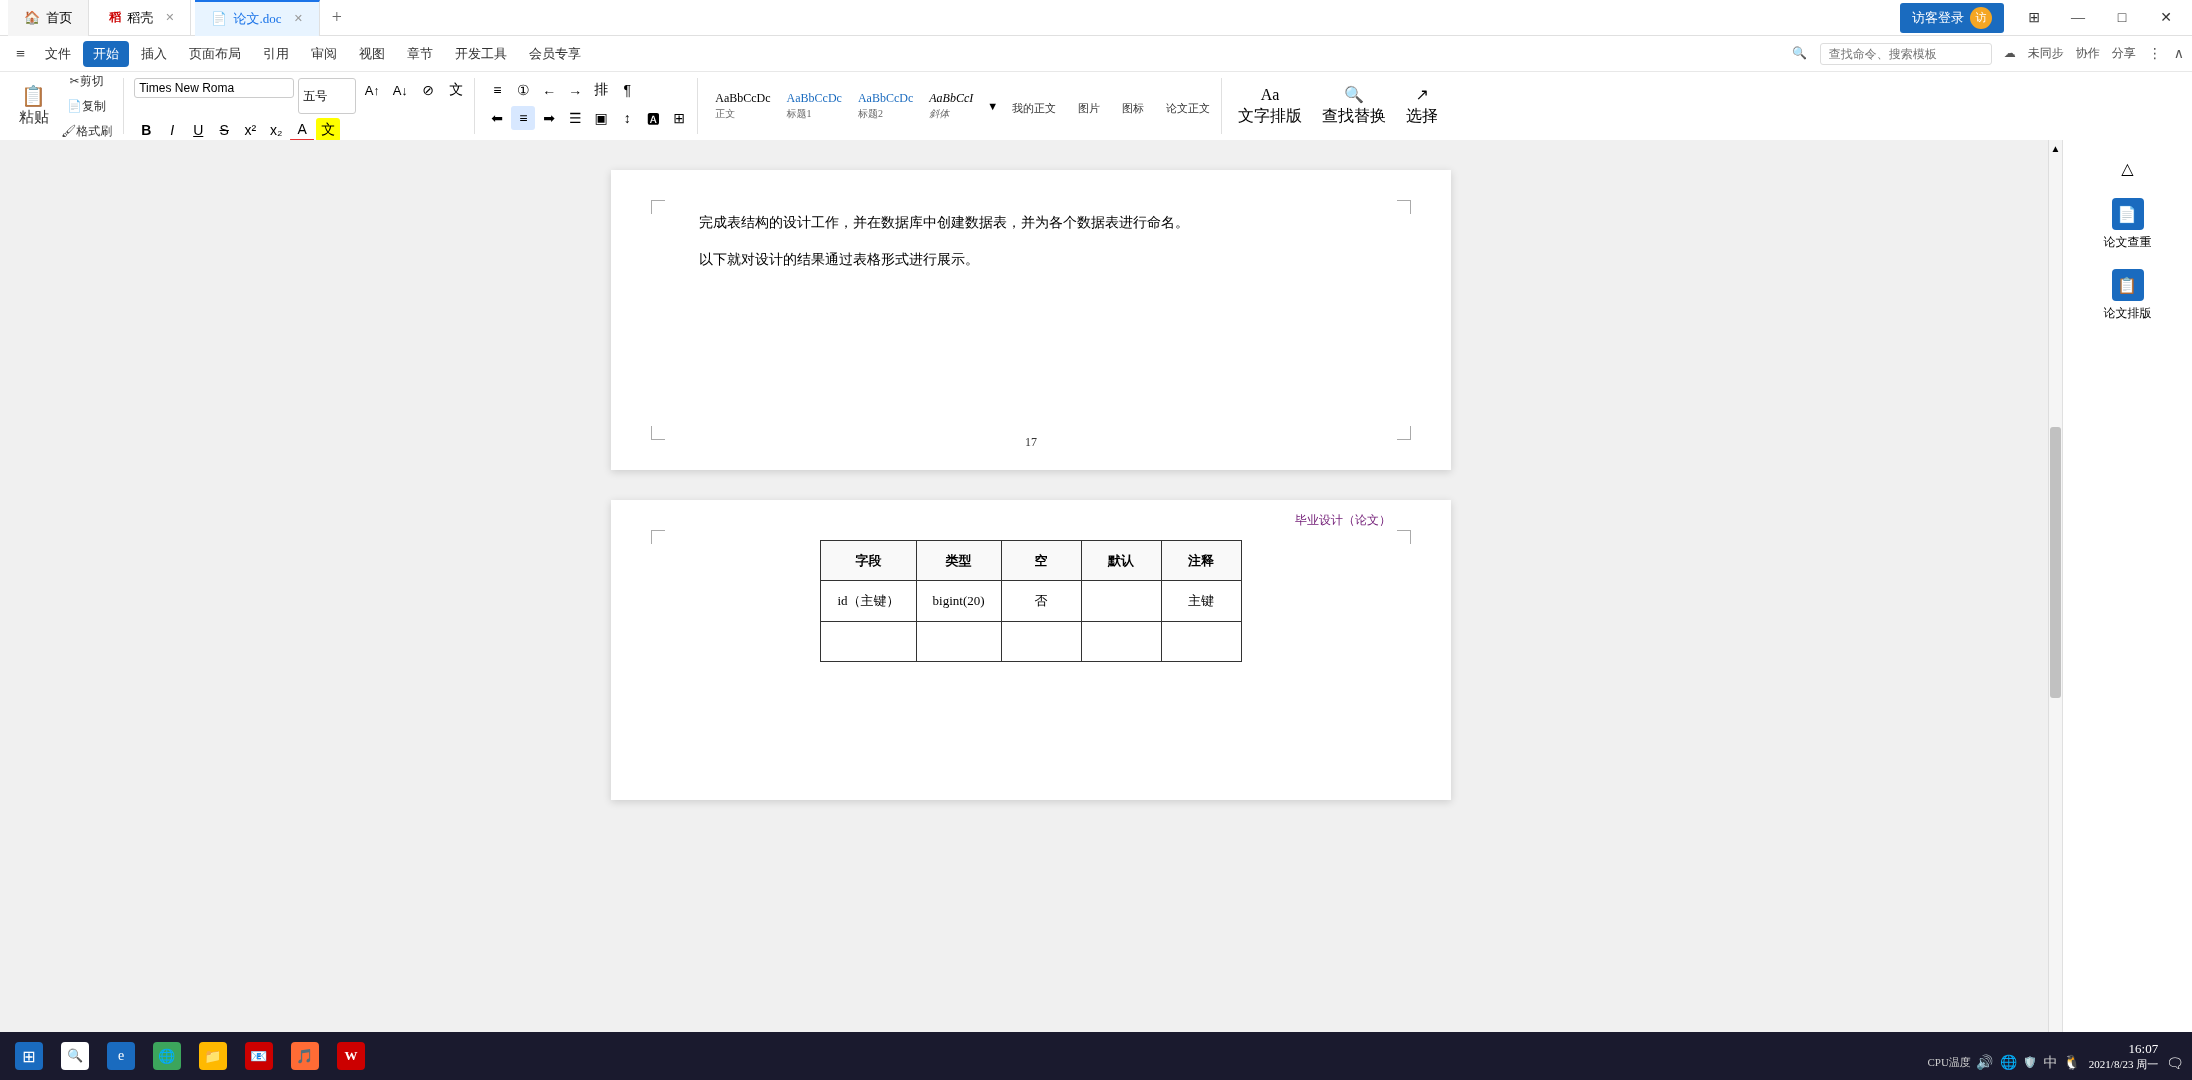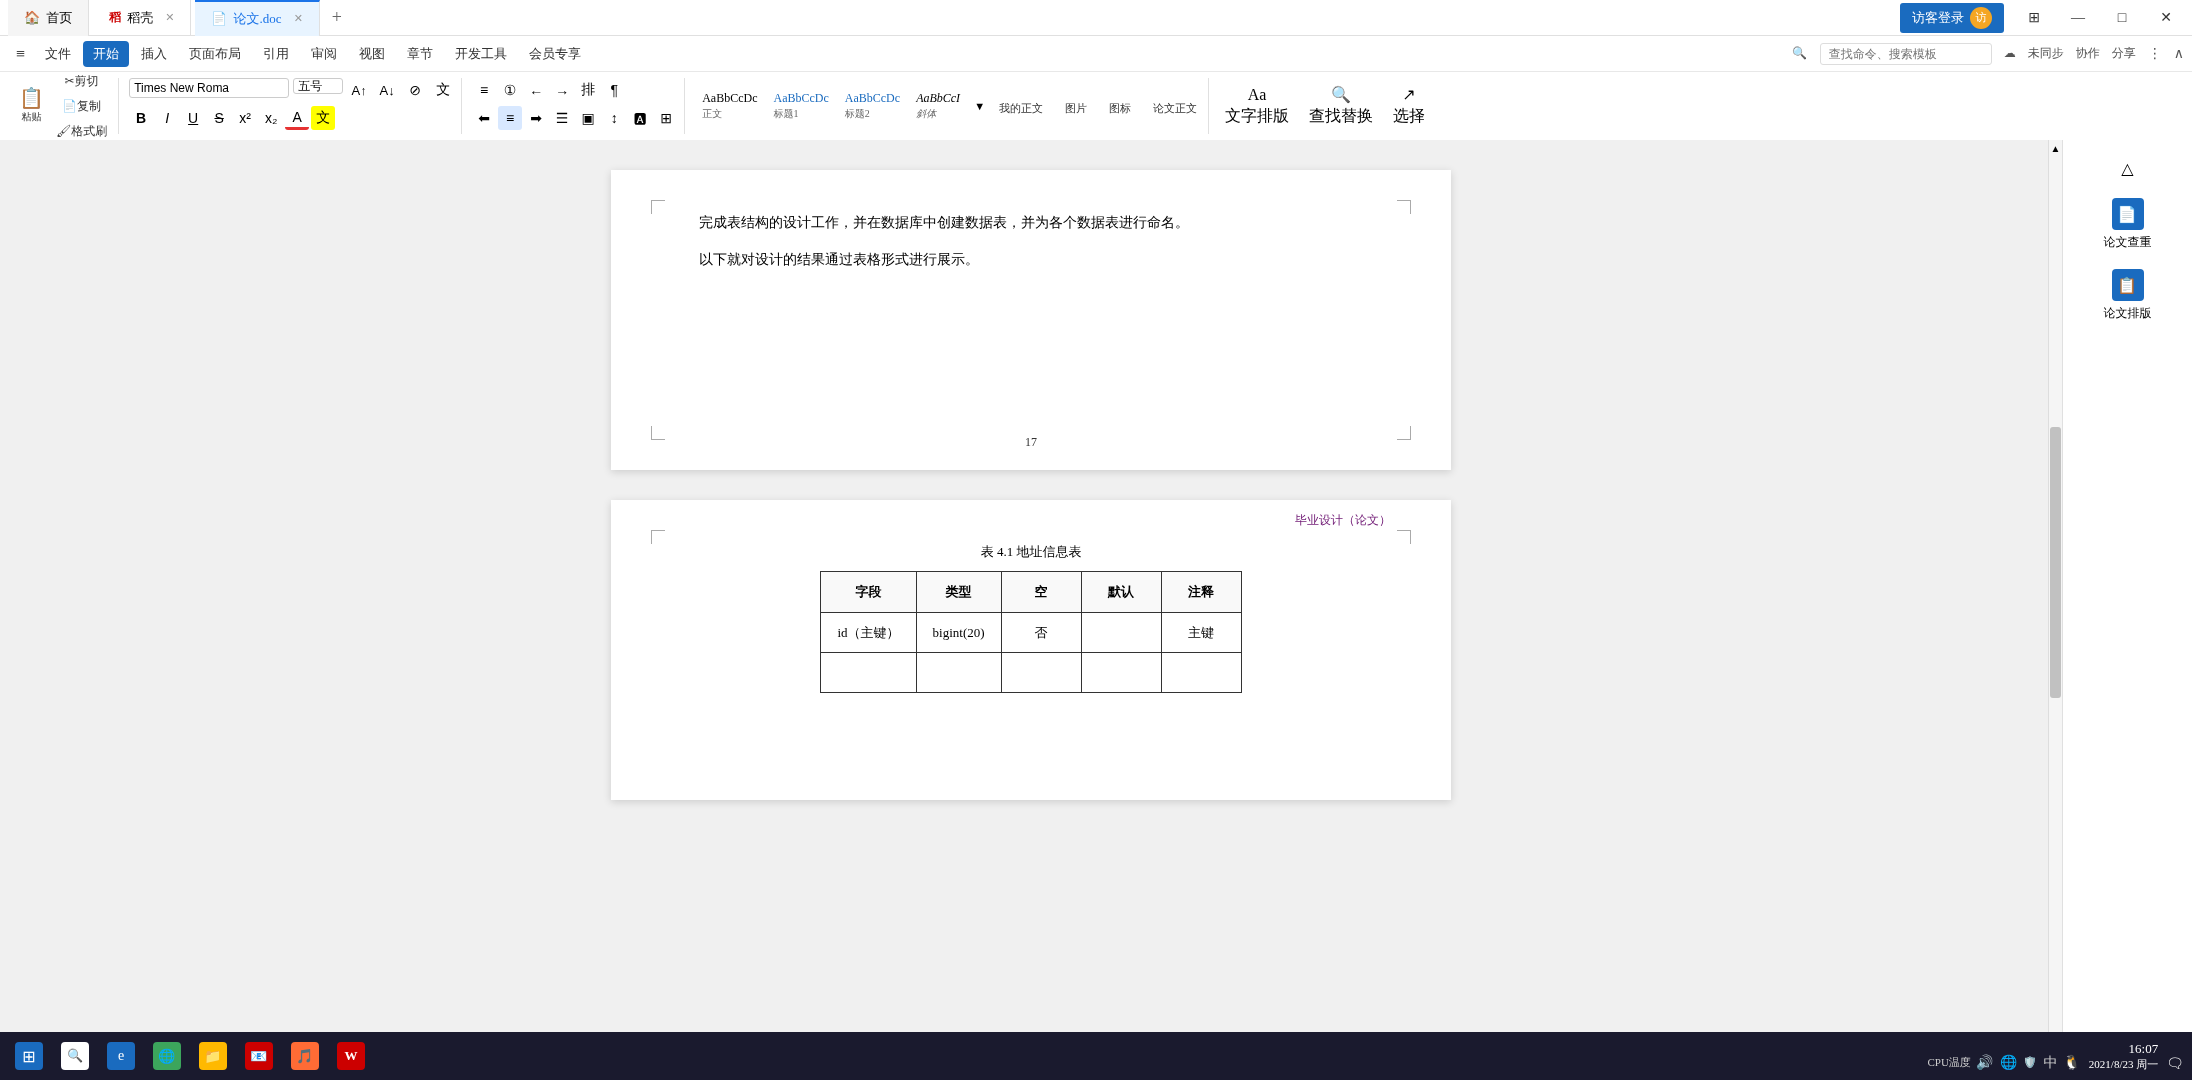--- a/index.html
+++ b/index.html
@@ -20,21 +20,21 @@
     .avatar-circle { width: 22px; height: 22px; border-radius: 50%; background: #f5a623; display: inline-flex; align-items: center; justify-content: center; font-size: 11px; color: #fff; }
     .ribbon-menu { display: flex; align-items: center; height: 36px; padding: 0 8px; gap: 2px; border-bottom: 1px solid #e8e8e8; }
     .menu-item { padding: 4px 10px; font-size: 13px; cursor: pointer; color: #333; border-radius: 3px; }
     .menu-item.active { background: #1a6bbf; color: #fff; border-radius: 4px; }
     .hamburger { padding: 4px 8px; font-size: 16px; cursor: pointer; }
     .ribbon-toolbar { display: flex; align-items: center; height: 68px; padding: 4px 8px; gap: 4px; }
     .toolbar-group { display: flex; align-items: center; gap: 2px; padding: 0 6px; border-right: 1px solid #e0e0e0; height: 56px; }
     .toolbar-group:last-child { border-right: none; }
     .toolbar-btn { display: flex; flex-direction: column; align-items: center; justify-content: center; padding: 3px 5px; cursor: pointer; border-radius: 3px; font-size: 11px; color: #333; min-width: 32px; }
     .toolbar-btn .icon { font-size: 20px; line-height: 1; }
-    .toolbar-btn .label { font-size: 10px; margin-top: 2px; white-space: nowrap; }
+    .toolbar-btn .label { font-size: 15px; margin-top: 2px; white-space: nowrap; }
     .fmt-btn { width: 24px; height: 24px; display: flex; align-items: center; justify-content: center; font-size: 14px; cursor: pointer; border-radius: 3px; border: none; background: transparent; }
     .fmt-btn.bold { font-weight: bold; }
     .fmt-btn.italic { font-style: italic; }
     .fmt-btn.underline { text-decoration: underline; }
     .style-item { padding: 2px 6px; border: 1px solid transparent; border-radius: 3px; font-size: 11px; cursor: pointer; white-space: nowrap; }
 
     
     .ribbon-right { margin-left: auto; display: flex; align-items: center; gap: 8px; padding-right: 8px; }
     .ribbon-right-btn { display: flex; flex-direction: column; align-items: center; font-size: 16px; cursor: pointer; padding: 3px 6px; gap: 2px; }
 
@@ -156,21 +156,21 @@
         <div class="toolbar-btn" style="flex-direction:row;font-size:12px;">
           <span>🖌</span>
           <span>格式刷</span>
         </div>
       </div>
     </div>
 
     <div class="toolbar-group" style="flex-direction:column;align-items:flex-start;gap:4px;min-width:280px;">
       <div style="display:flex;align-items:flex-start;gap:4px;">
         <input type="text" value="Times New Roma" style="border: 1px solid rgb(204, 204, 204); border-radius: 3px; padding: 2px 4px; font-size: 12px; width: 160px;">
-        <input type="text" value="五号" style="border: 1px solid rgb(204, 204, 204); border-radius: 3px; padding: 0 4px; font-size: 12px; width: 50px;">
+        <input type="text" value="五号" style="border: 1px solid rgb(204, 204, 204); border-radius: 3px; padding: 10px 4px; font-size: 12px; width: 58px;">
         <button class="fmt-btn" style="font-size:13px;">A↑</button>
         <button class="fmt-btn" style="font-size:13px;">A↓</button>
         <button class="fmt-btn">⊘</button>
         <button class="fmt-btn">文</button>
       </div>
       <div style="display:flex;align-items:center;gap:2px;">
         <button class="fmt-btn bold">B</button>
         <button class="fmt-btn italic">I</button>
         <button class="fmt-btn underline">U</button>
         <button class="fmt-btn" style="text-decoration:line-through;">S</button>
@@ -253,21 +253,20 @@
         </div>
         <div class="page-number">17</div>
       </div>
 
       <div class="doc-page">
         <div class="page-corner tl"></div>
         <div class="page-corner tr"></div>
         <div class="header-text">毕业设计（论文）</div>
         <div class="page-content">
 
-          <div class="table-caption">表 4.1  地址信息表</div>
 
           <table class="data-table">
             <thead>
               <tr>
                 <th>字段</th>
                 <th>类型</th>
                 <th>空</th>
                 <th>默认</th>
                 <th>注释</th>
               </tr>

